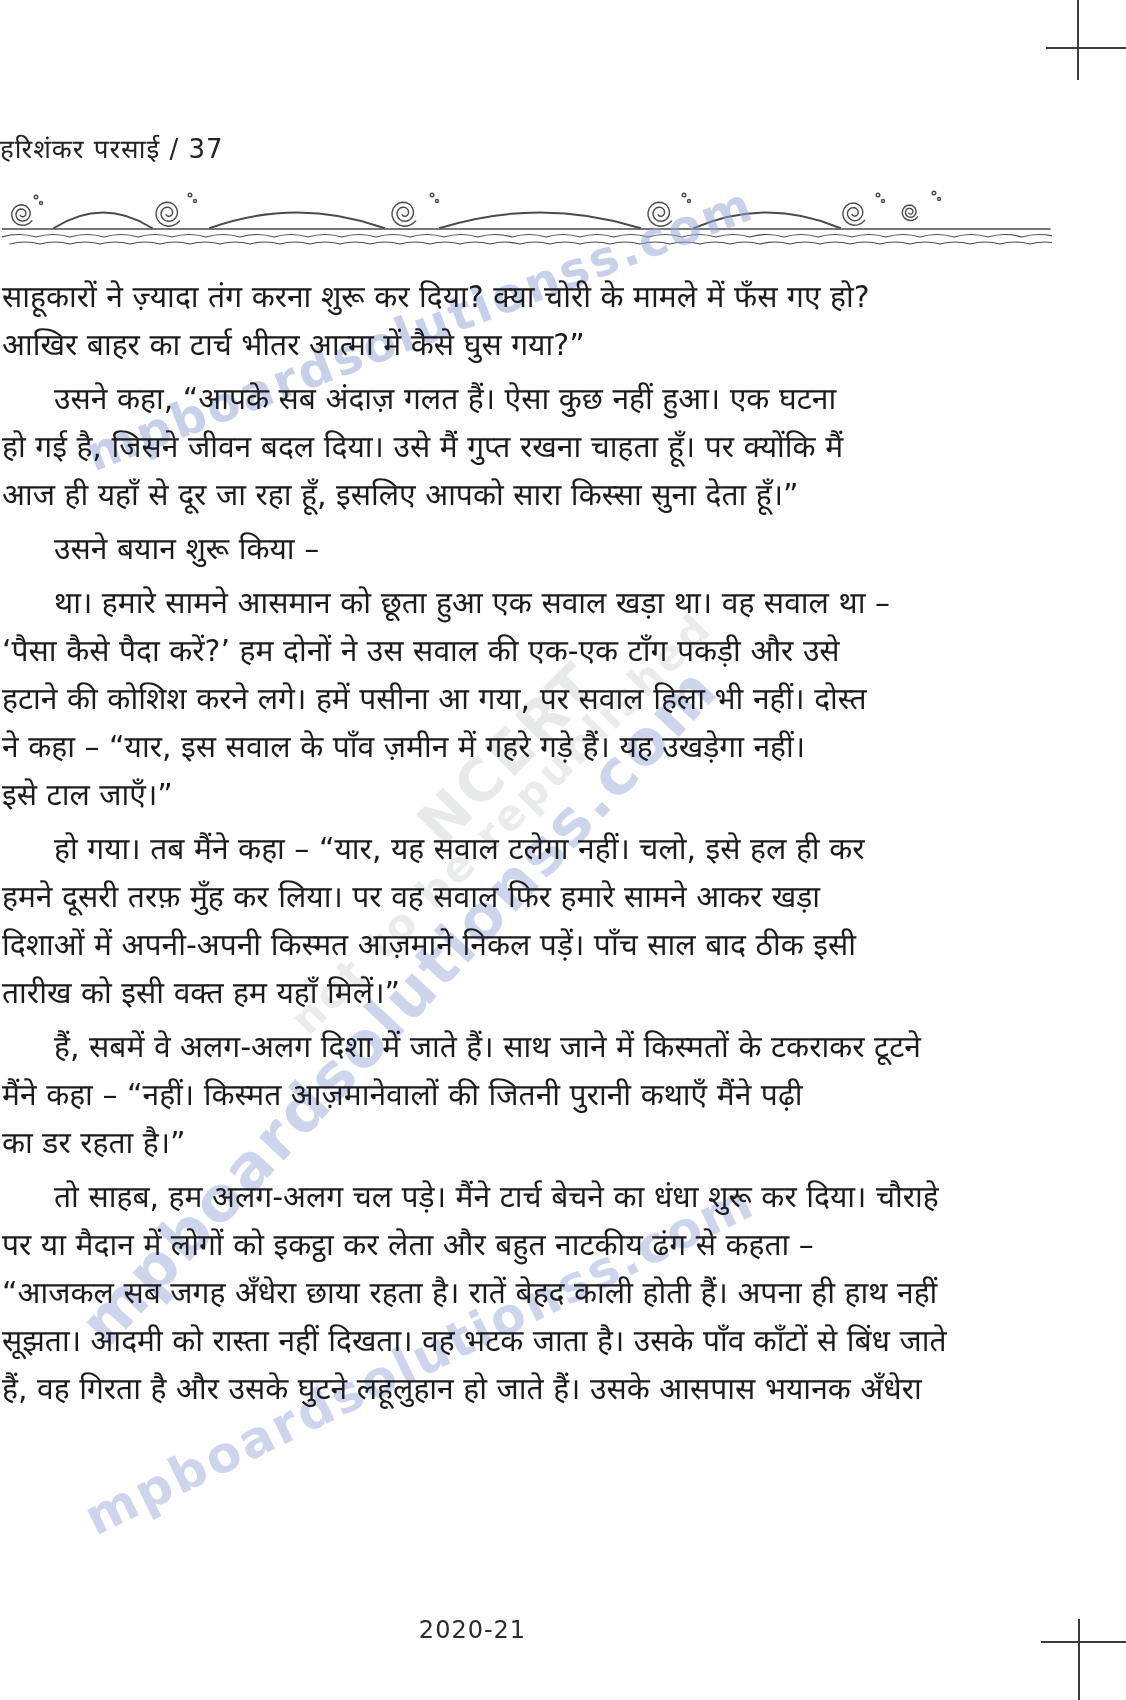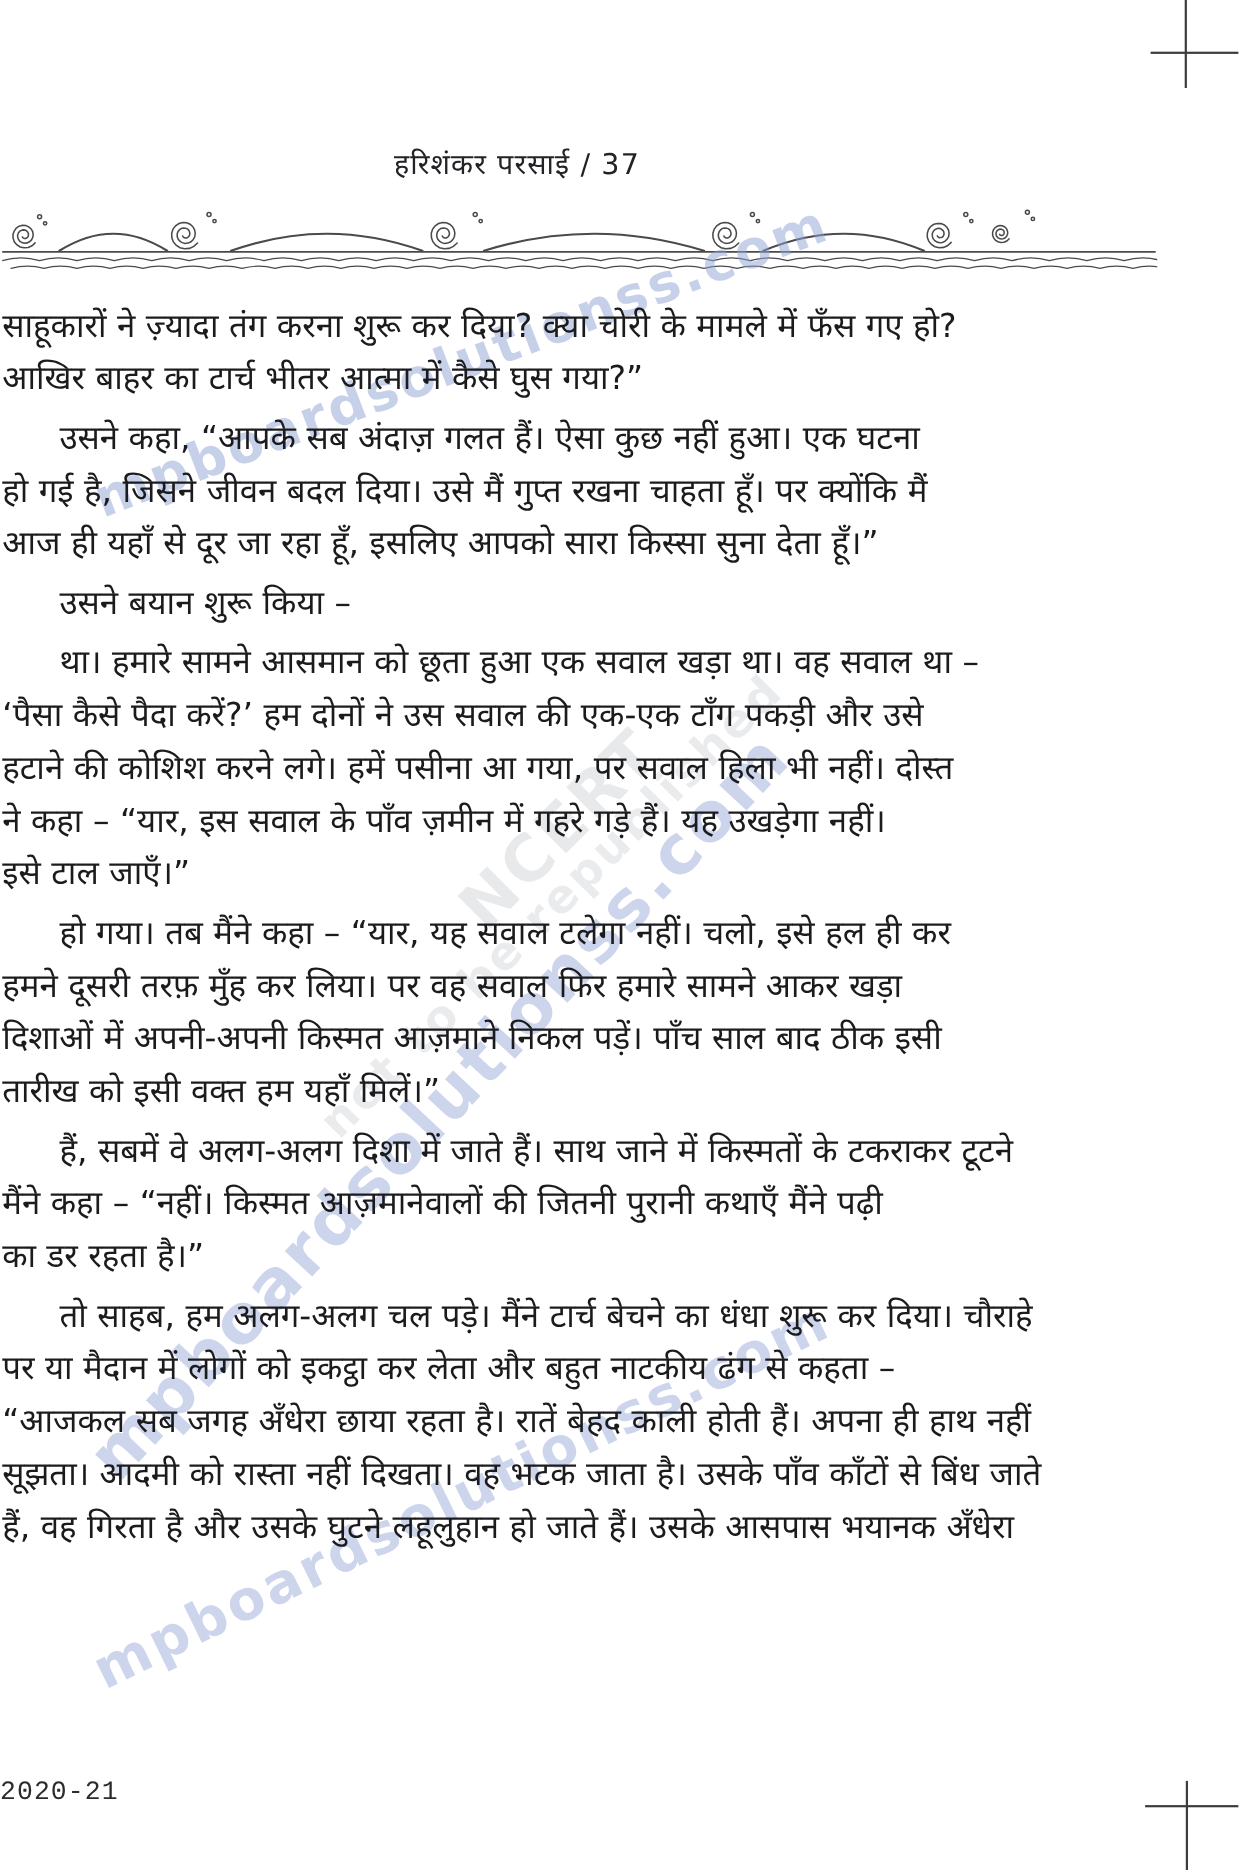--- a/index.html
+++ b/index.html
@@ -1,36 +1,36 @@
 <!DOCTYPE html>
 <html><head>
 <meta charset="utf-8">
 <style>
   html,body{margin:0;padding:0}
   body{
     width:1126px;height:1700px;position:relative;overflow:hidden;
     background:#ffffff;font-family:"DejaVu Sans",sans-serif;
   }
   .page-header{
-    position:absolute;top:130px;left:0;width:940px;text-align:center;
+    position:absolute;top:130px;left:0;width:940px;
     font-size:26px;color:#222326;letter-spacing:1px;
   }
   .border-svg{position:absolute;left:2px;top:181px}
   .content{
     position:absolute;left:2px;top:244px;width:945px;color:#1b1b1d;margin-top:29px;
   }
   .para{margin:0 0 6px 0}
   .line{
     font-size:30px;line-height:48px;height:48px;white-space:nowrap;
     transform-origin:left center;
   }
   .para.indent .line:first-child{padding-left:52px}
   .page-footer{
-    position:absolute;top:1616px;left:0;width:945px;text-align:left;
-    font-size:24px;color:#2b2b2d;letter-spacing:1px;font-family:Liberation Mono, monospace;
+    position:absolute;top:1616px;left:0;width:945px;text-align:center;
+    font-size:24px;color:#2b2b2d;letter-spacing:1px;
   }
   .wm{
     position:absolute;white-space:nowrap;font-weight:700;
     transform-origin:left center;letter-spacing:3px;
     font-family:"DejaVu Sans",sans-serif;pointer-events:none;
   }
   .crop-v,.crop-h{position:absolute;background:#3c3c3e}
   .crop-tr-v{left:1077px;top:0;width:2px;height:80px}
   .crop-tr-h{left:1046px;top:47px;width:80px;height:2px}
   .crop-br-v{left:1078px;top:1619px;width:2px;height:81px}

